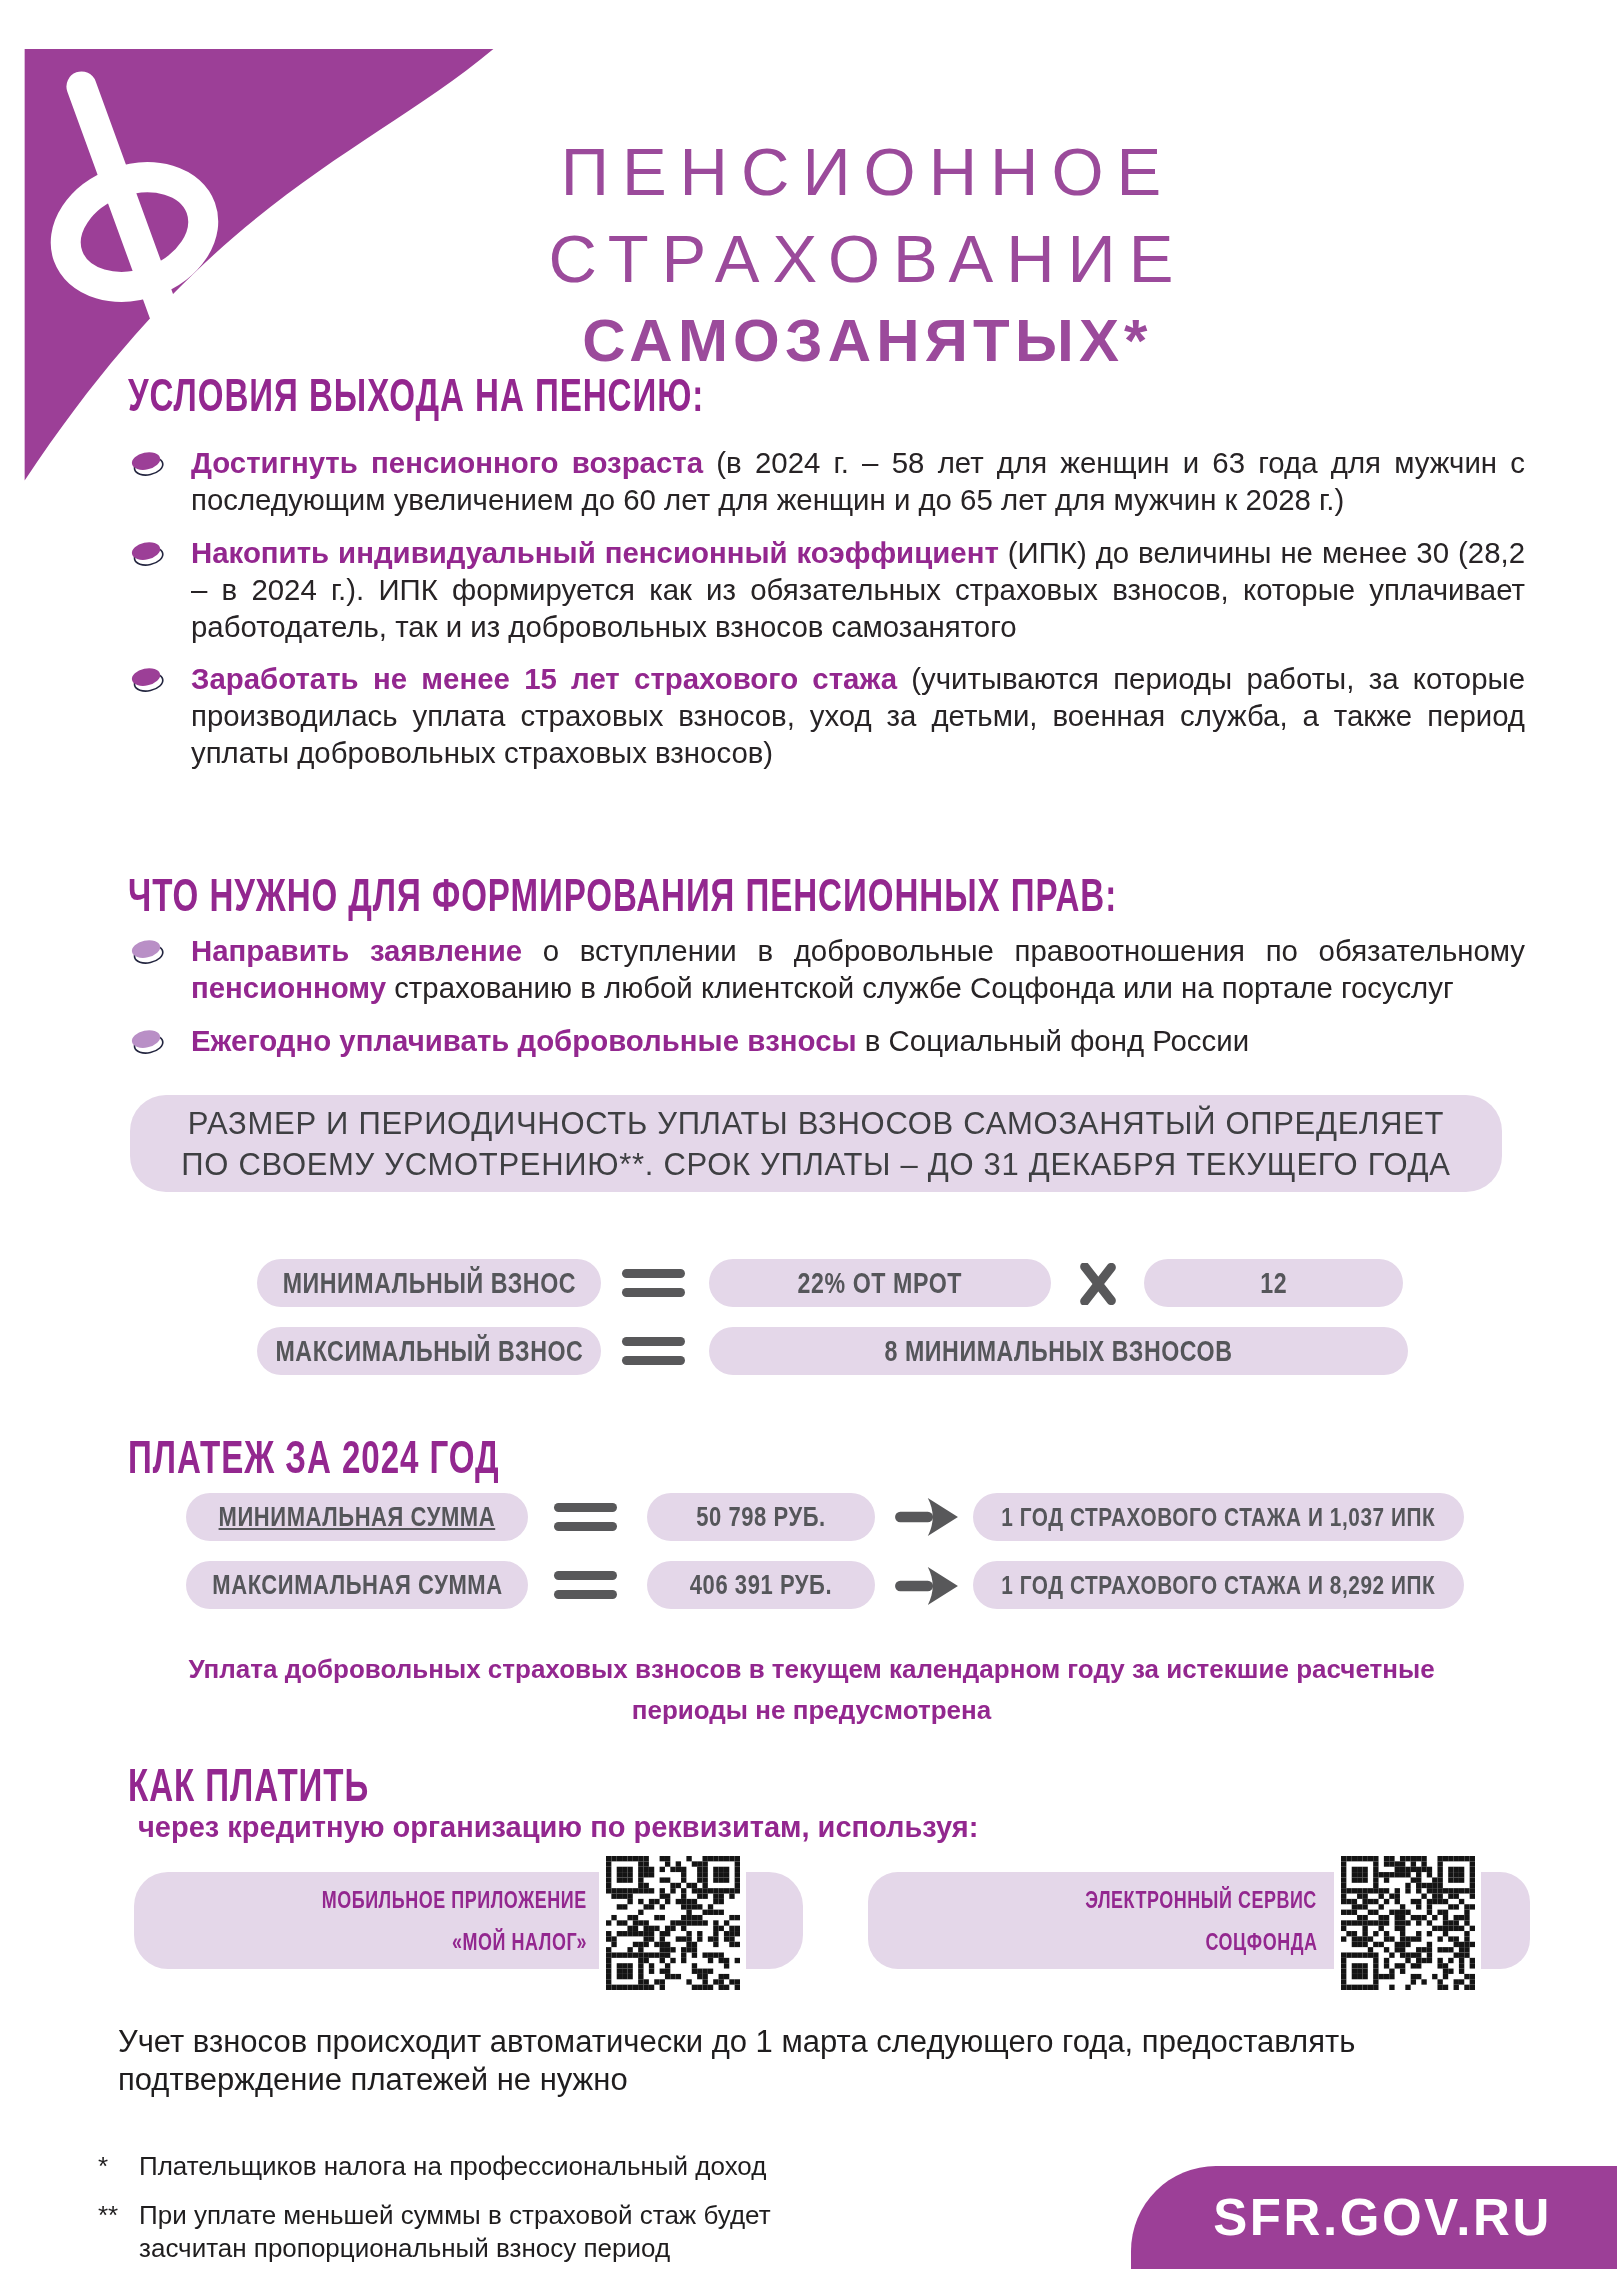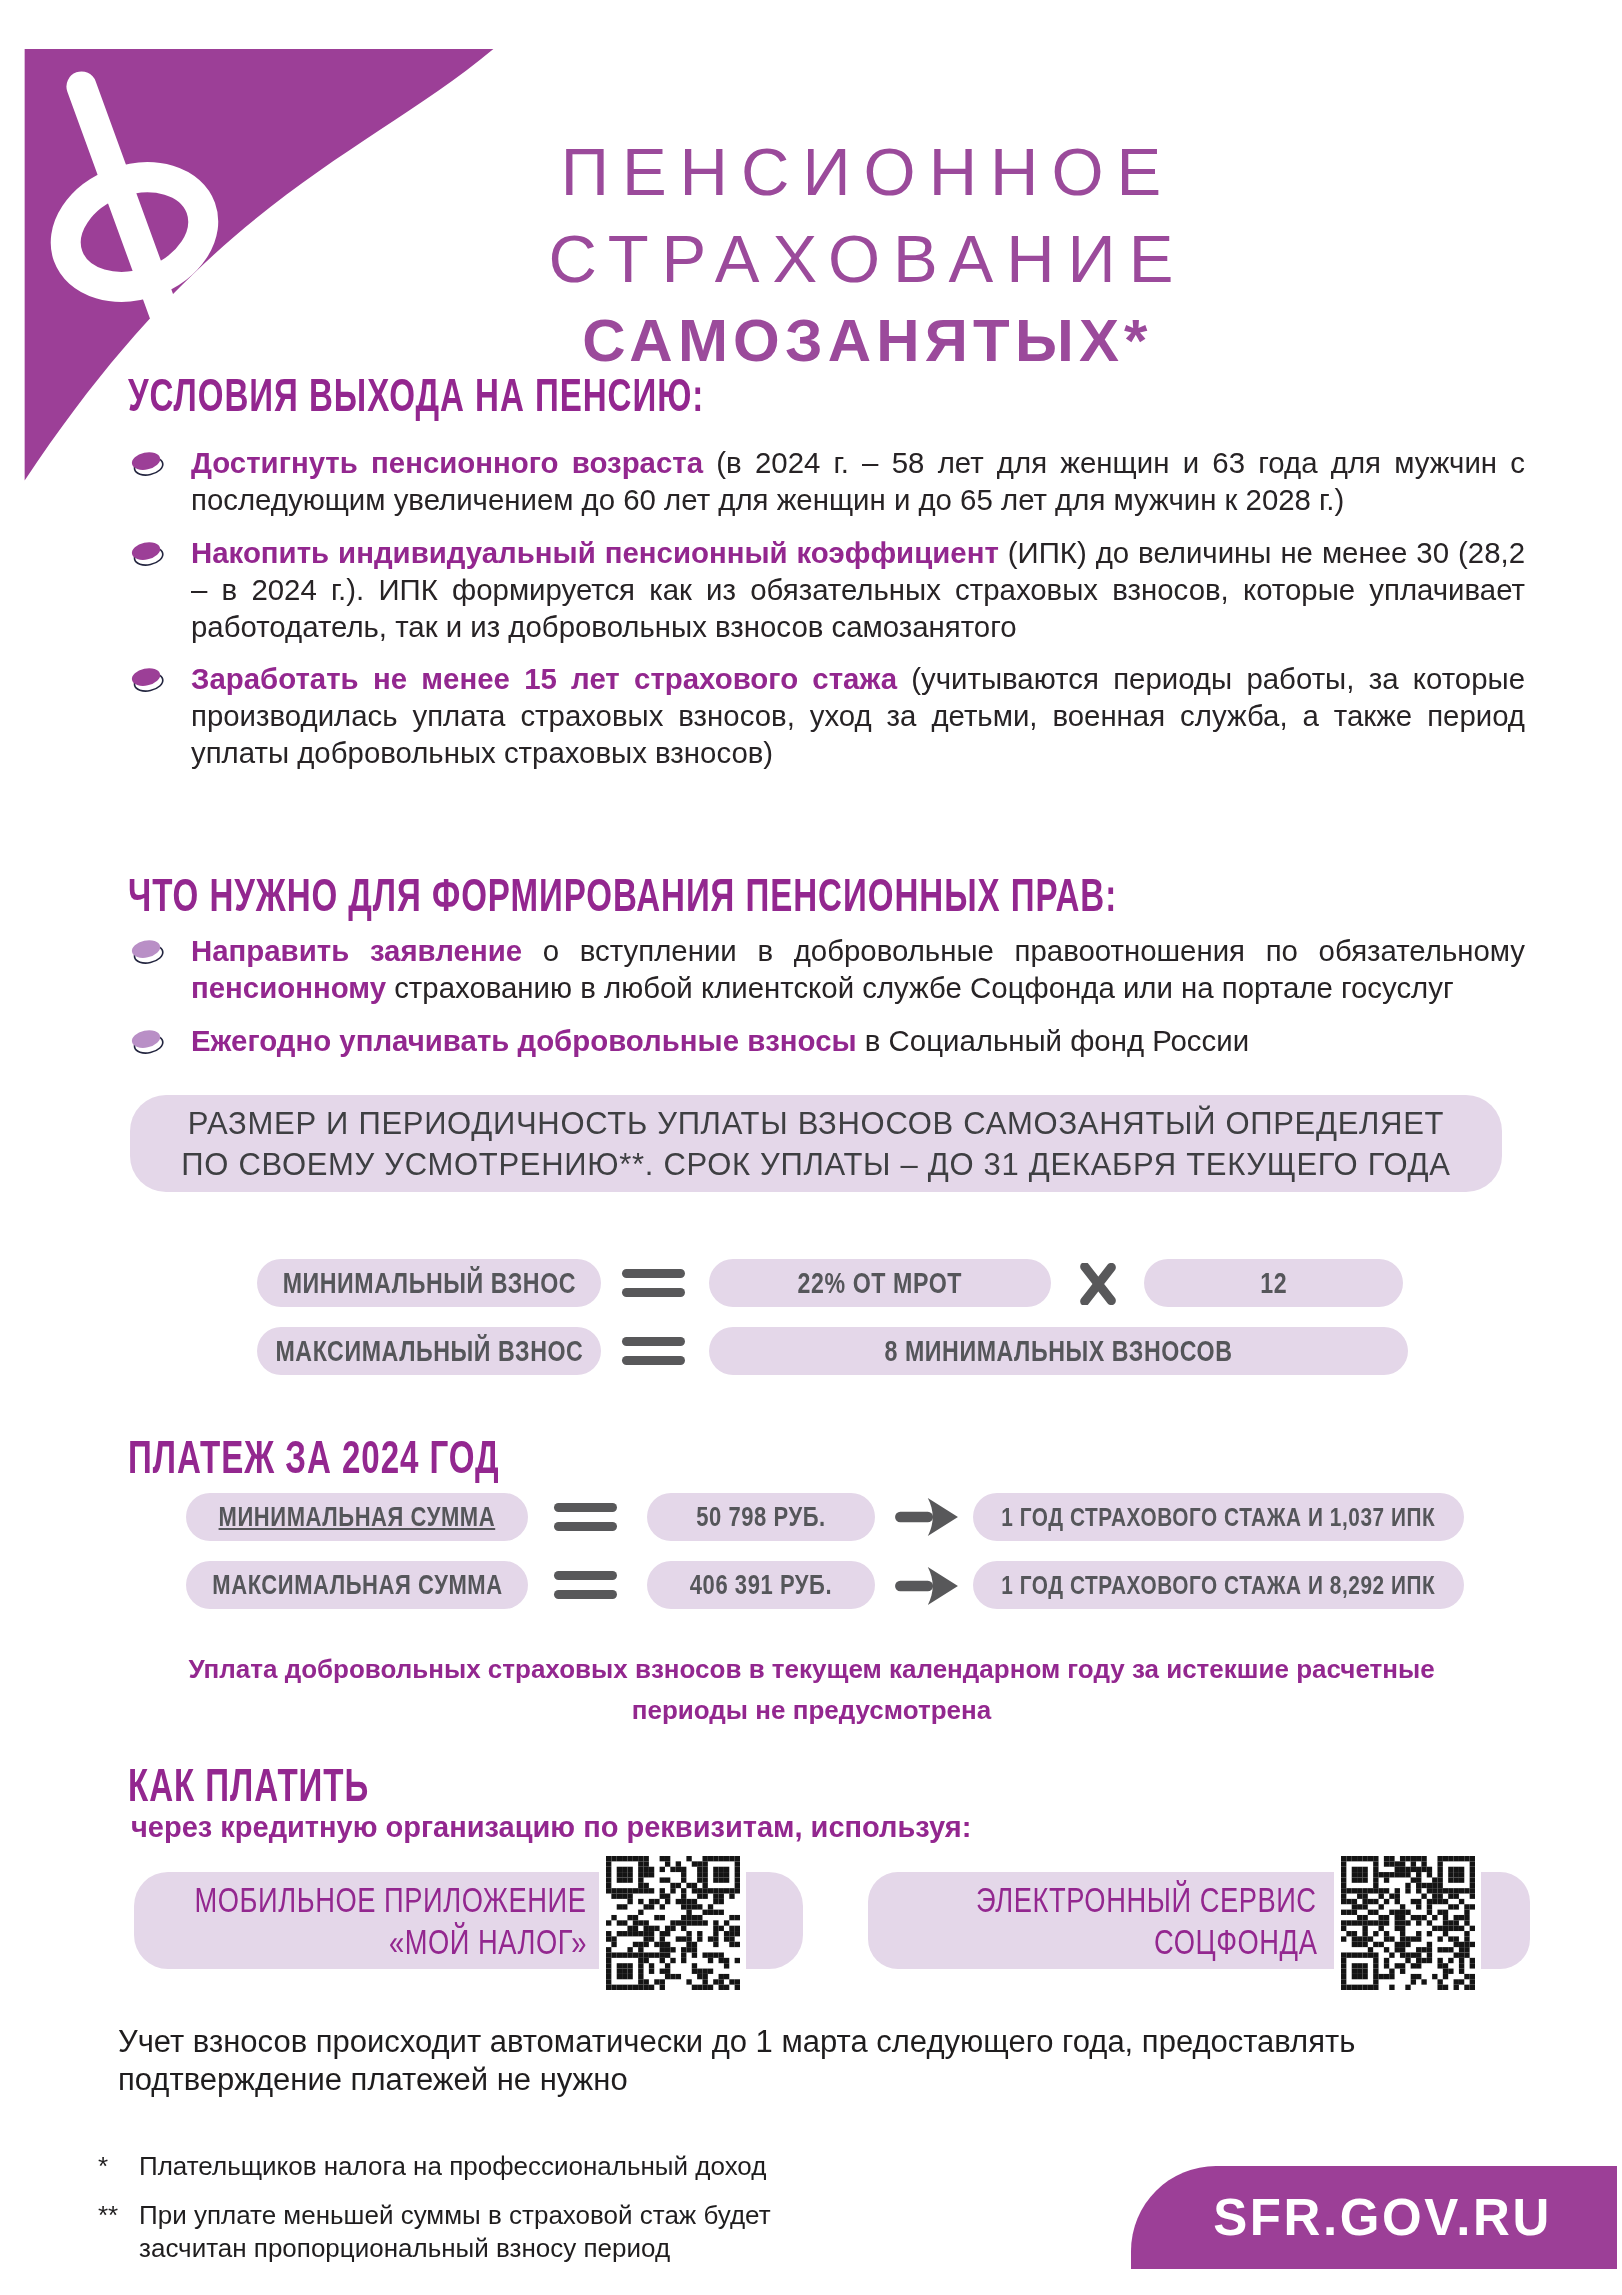--- a/index.html
+++ b/index.html
@@ -35,24 +35,24 @@
     color:#55565a;font-weight:bold;}
   .pill .cxc{font-size:29px;}
   .pill.small .cxc{font-size:27.5px;}
   .pill.result .cxc{font-size:26px;}
   .opbox{position:absolute;display:flex;flex-direction:column;justify-content:center;gap:9.2px;}
   .bar{height:9.2px;border-radius:4.6px;background:#58585a;}
   
   #paynote{left:170px;top:1649px;width:1283px;text-align:center;
     font-size:26px;line-height:41px;font-weight:bold;color:#93278f;}
   
-  #howsub{left:131px;top:1811px;font-size:29px;font-weight:bold;color:#93278f;}
+  #howsub{left:138px;top:1811px;font-size:29px;font-weight:bold;color:#93278f;}
   .card{position:absolute;top:1872px;height:97px;border-radius:34px;
     display:flex;flex-direction:column;justify-content:center;align-items:flex-end;}
-  .card .line{font-size:35px;line-height:42px;font-weight:normal;color:#93278f;text-align:right;}
+  .card .line{font-size:23px;line-height:42px;font-weight:bold;color:#93278f;text-align:right;}
   .qrbox{position:absolute;top:1849px;width:147px;height:147px;background:#ffffff;padding:6.5px;box-sizing:border-box;}
   
   #bottomnote{left:118px;top:2023px;width:1413px;font-size:31px;line-height:38px;color:#1f1d1e;}
   .fnote{display:flex;font-size:26px;line-height:33px;color:#1f1d1e;}
   .fnote .mark{width:41px;flex:0 0 41px;}
   .fnote + .fnote{margin-top:15.7px;}
   #footnotes{left:98px;top:2150px;width:753px;}
   #badge{left:1131px;top:2166px;width:486px;height:103px;background:#9c3f97;
     border-radius:85px 0 0 0;display:flex;align-items:center;justify-content:center;
     color:#ffffff;font-weight:bold;font-size:51px;letter-spacing:2.6px;padding-left:17px;box-sizing:border-box;}

